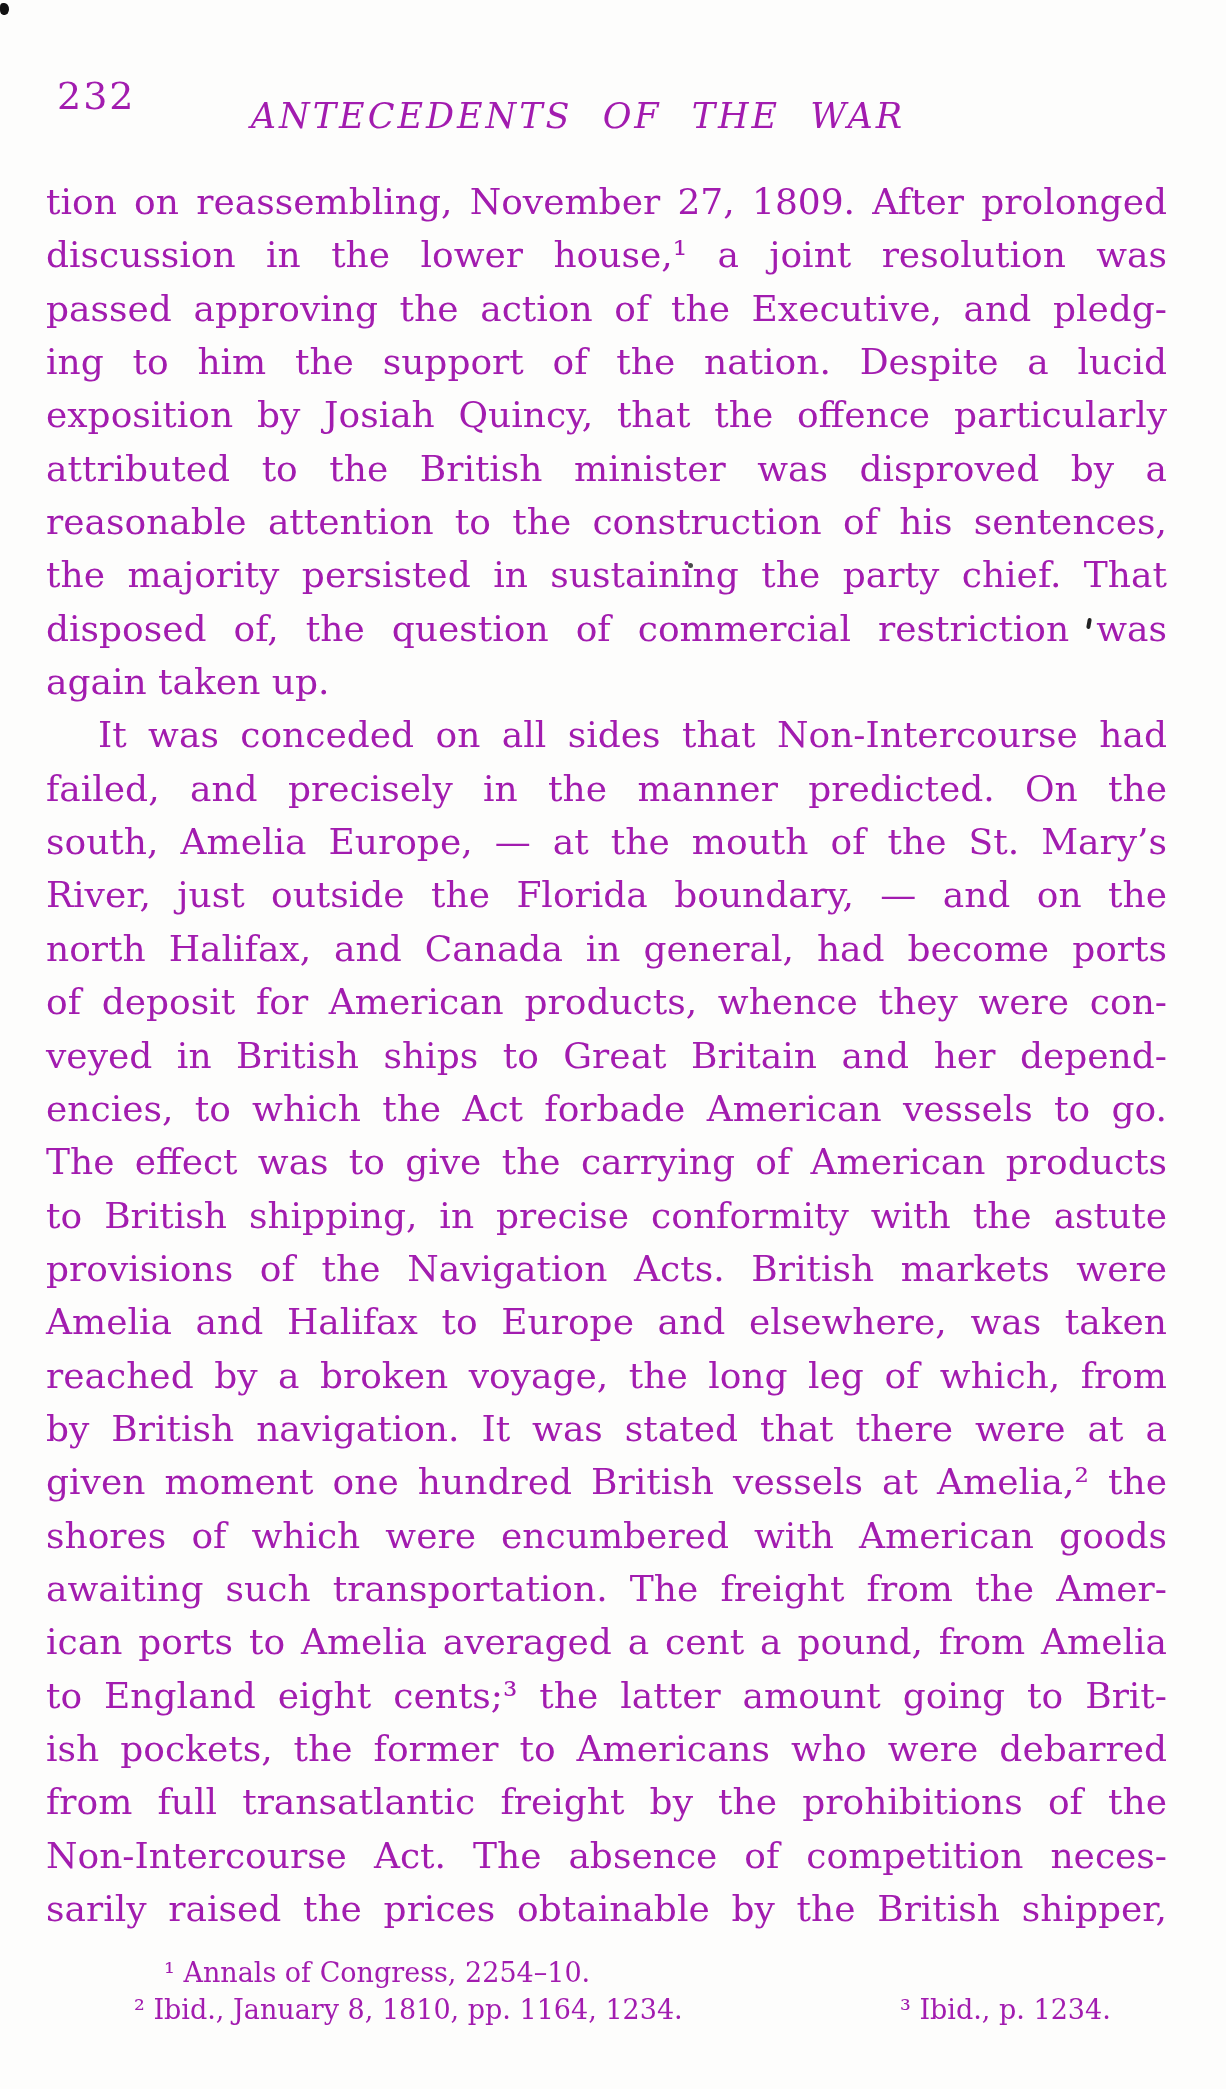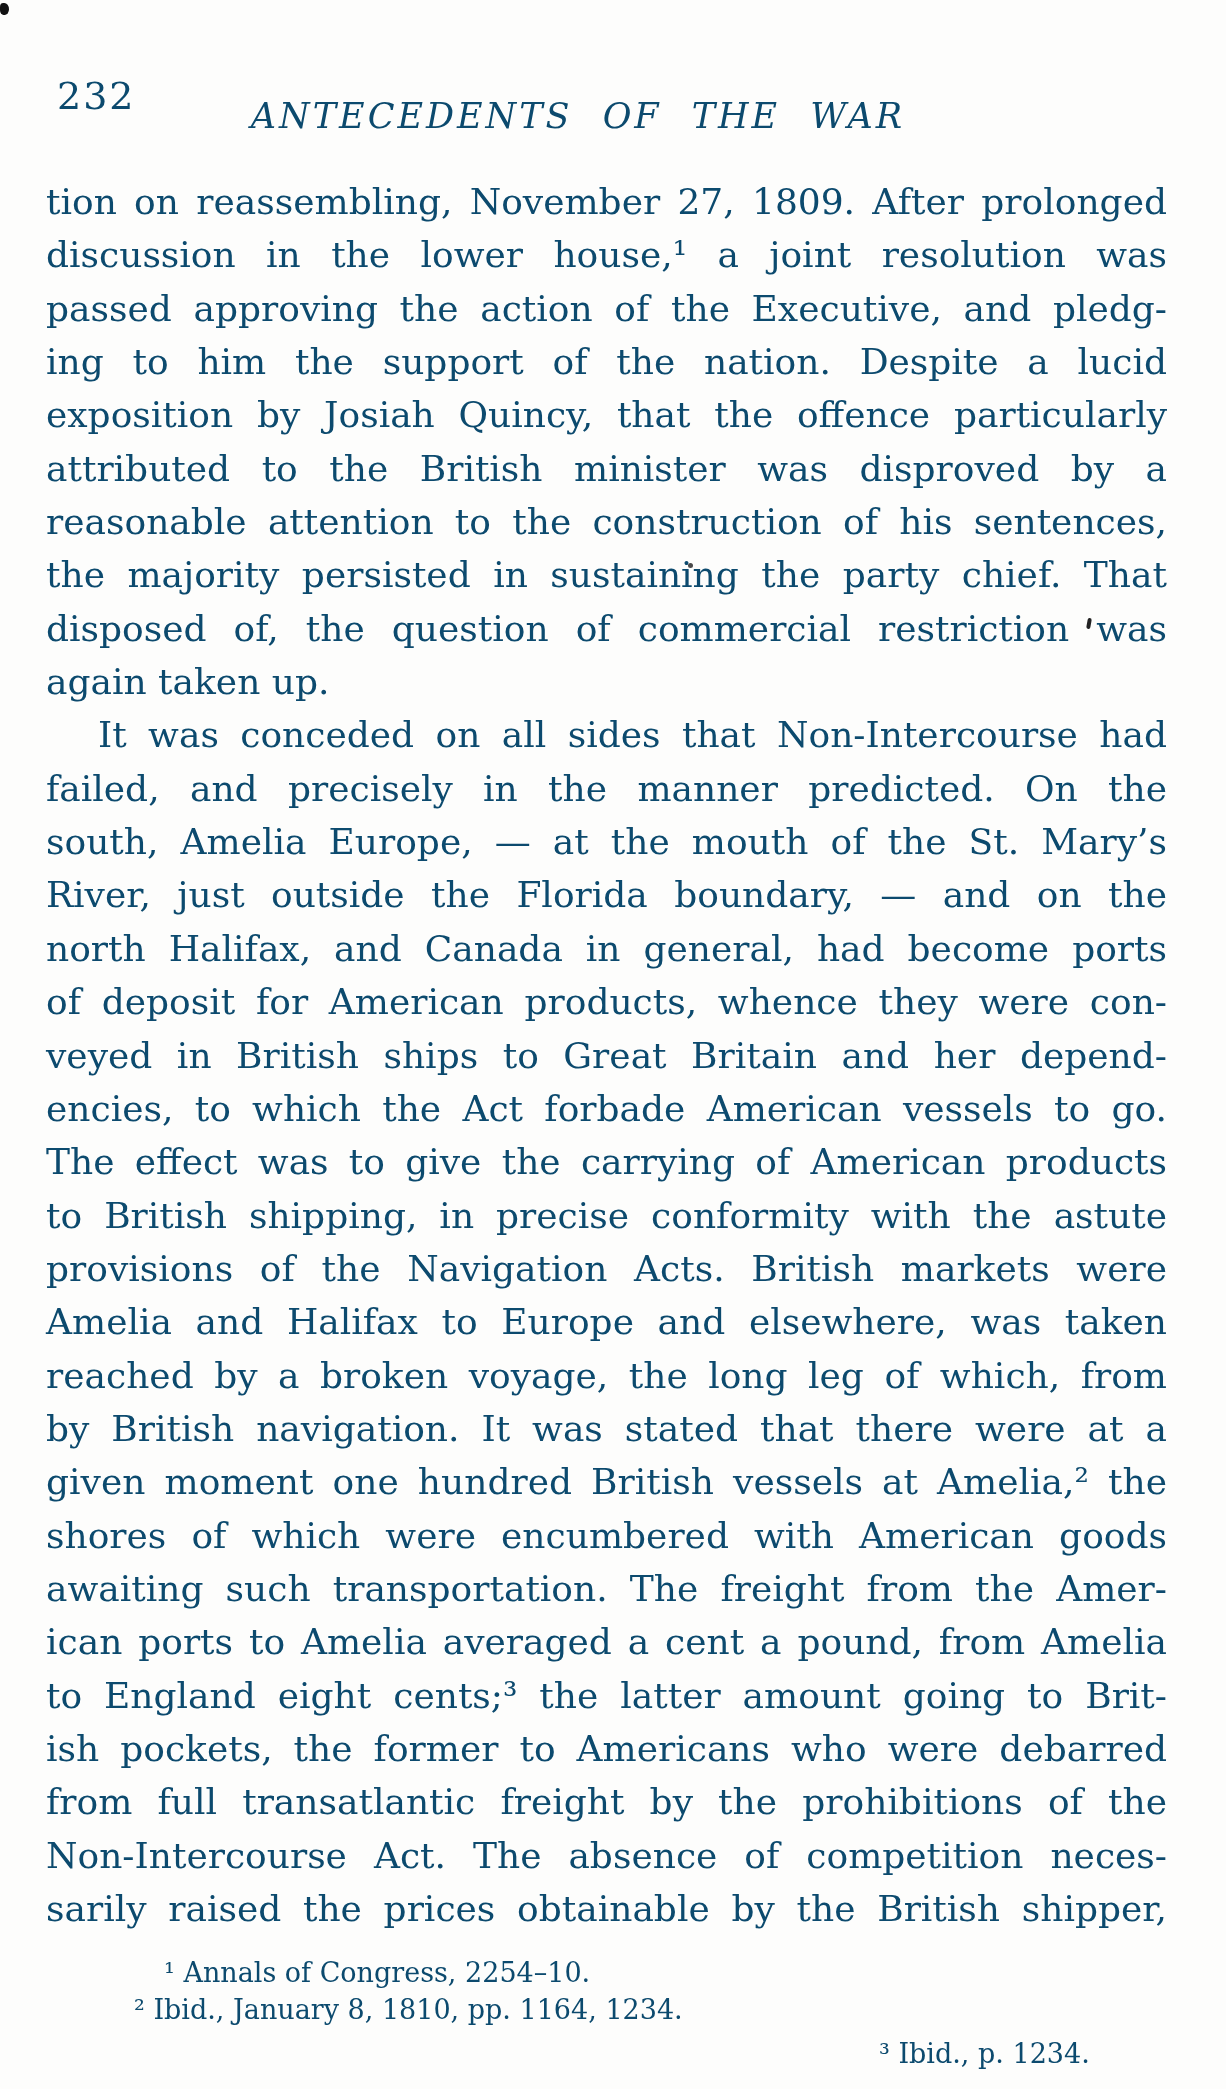--- a/index.html
+++ b/index.html
@@ -6,21 +6,21 @@
     margin: 0;
     padding: 0;
     background: #e8e8e8;
   }
   .page {
     position: relative;
     width: 1226px;
     height: 2089px;
     margin: 0 auto;
     background: #fdfdfc;
-    color: #0c4a6e;
+    color: #a21caf;
     font-family: "DejaVu Serif", "Liberation Serif", serif;
     overflow: hidden;
   }
   .page-number {
     position: absolute;
     left: 57px;
     top: 72px;
     font-size: 38px;
     line-height: 48px;
     letter-spacing: 2px;
@@ -60,21 +60,21 @@
     text-indent: 52px;
   }
   .fn {
     position: absolute;
     font-size: 27px;
     line-height: 37px;
     white-space: nowrap;
   }
   .fn1 { left: 164px; top: 1954px; }
   .fn2 { left: 134px; top: 1991px; }
-  .fn3 { left: 879px; top: 1991px; margin-top: 44px; }
+  .fn3 { left: 900px; top: 1991px; }
   .artifact {
     position: absolute;
     background: #111;
   }
   .a1 {
     left: 0px; top: 3px;
     width: 9px; height: 12px;
     border-radius: 40% 60% 55% 45%;
   }
   .a2 {

